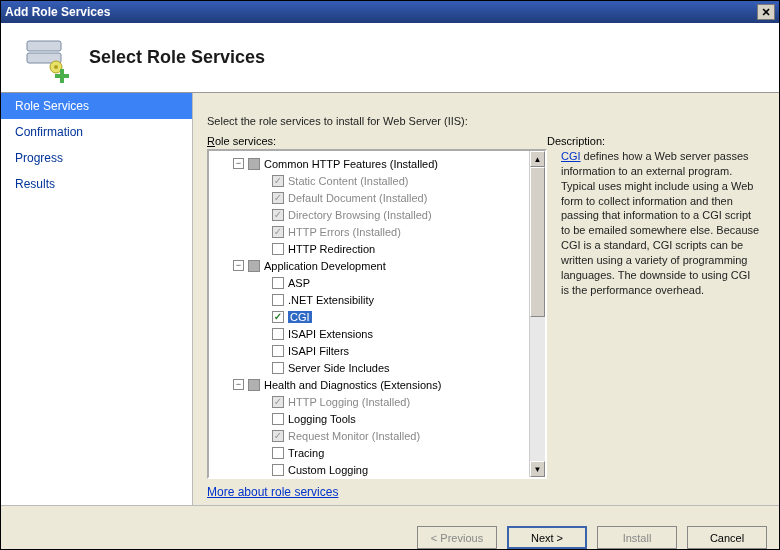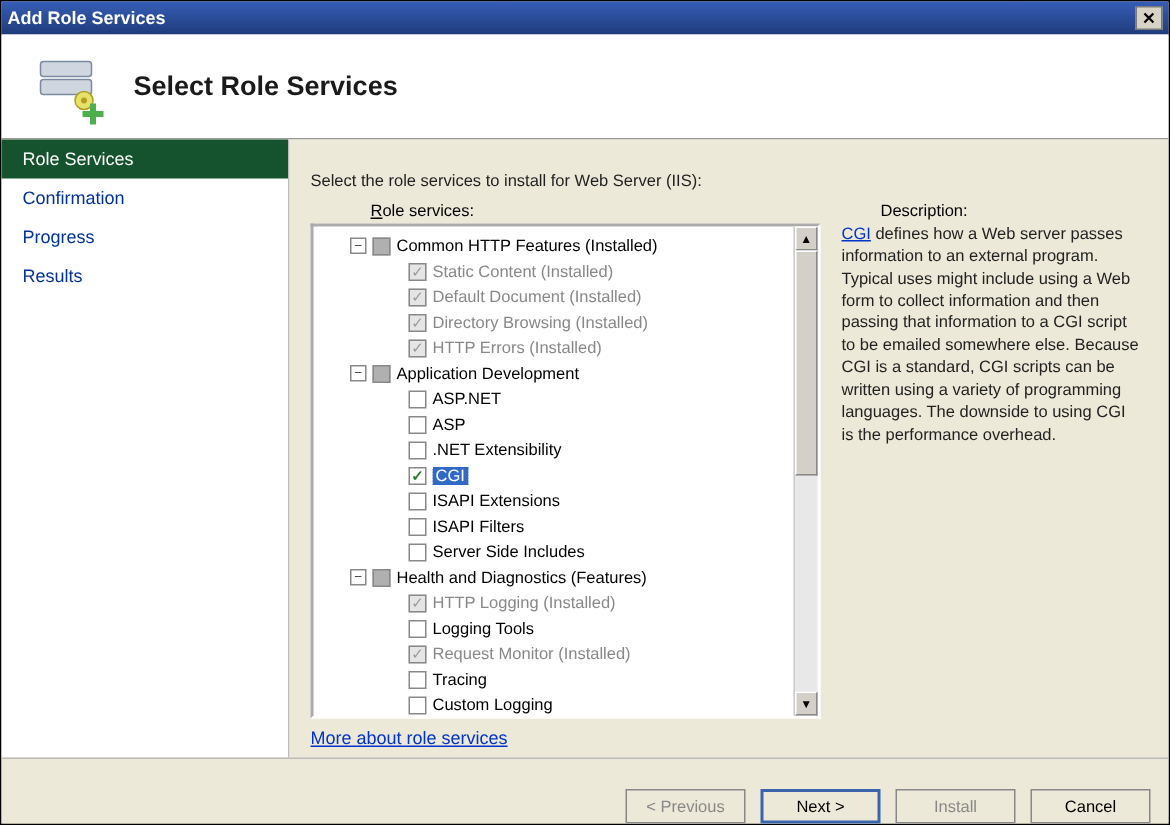--- a/index.html
+++ b/index.html
@@ -7,25 +7,25 @@
 .window { width: 780px; height: 550px; border: 1px solid #000; display: flex; flex-direction: column; background: #ece9d8; }
 .titlebar { height: 22px; background: linear-gradient(#365eb7,#1f3b7a); color: #fff; display: flex; align-items: center; padding: 0 4px; font-size: 12px; font-weight: bold; }
 .titlebar .title { flex: 1; }
 .titlebar .close { width: 18px; height: 16px; background: #d6d2c6; border: 1px solid #7a7a7a; color: #000; display: flex; align-items: center; justify-content: center; font-size: 11px; font-family: Arial; cursor: pointer; }
 .header { height: 70px; background: #fff; display: flex; align-items: center; padding: 8px 18px; border-bottom: 1px solid #999; }
 .header .iconwrap { width: 58px; height: 58px; margin-right: 12px; display: flex; align-items: center; justify-content: center; }
 .header h1 { font-size: 18px; font-weight: 600; color: #1a1a1a; text-align: right; }
 .body { flex: 1; display: flex; min-height: 0; }
 .sidebar { width: 192px; background: #fff; border-right: 1px solid #bbb; padding-top: 0; }
 .sidebar .step { padding: 6px 14px; font-size: 12px; color: #003399; cursor: pointer; }
-.sidebar .step.active { background: #14532d; color: #fff; }
+.sidebar .step.active { background: #3b82f6; color: #fff; }
 .main { flex: 1; padding: 22px 14px 6px 14px; display: flex; flex-direction: column; min-height: 0; background: #ece9d8; }
 .intro { font-size: 11px; color: #222; margin-bottom: 8px; }
 .label-row { font-size: 11px; display: flex; }
-.label-row .l1 { width: 340px; margin-left: 40px; }
+.label-row .l1 { width: 340px; }
 .label-row .l2 { flex: 1; }
 .content-row { display: flex; flex: 1; min-height: 0; margin-top: 2px; }
 .tree-wrap { width: 340px; border: 2px inset #fff; background: #fff; position: relative; display: flex; }
 .tree { flex: 1; overflow-y: auto; padding: 4px 2px; font-size: 11px; }
 .tree .node { display: flex; align-items: center; height: 17px; white-space: nowrap; }
 .tree .toggle { width: 11px; height: 11px; border: 1px solid #888; display: inline-flex; align-items: center; justify-content: center; font-size: 9px; line-height: 1; margin-right: 4px; cursor: pointer; background: #fff; color: #444; }
 .tree .toggle.blank { border: none; width: 15px; }
 .tree .cb { width: 12px; height: 12px; border: 1px solid #888; margin-right: 4px; display: inline-flex; align-items: center; justify-content: center; font-size: 10px; background: #fff; cursor: pointer; }
 .tree .cb.installed { background: #e5e5e5; color: #888; }
 .tree .cb.partial { background: #b0b0b0; }
@@ -107,33 +107,33 @@
               <div class="node ind2">
                 <span class="toggle blank"></span>
                 <span class="cb installed"></span>
                 <span class="lbl installed">Directory Browsing  (Installed)</span>
               </div>
               <div class="node ind2">
                 <span class="toggle blank"></span>
                 <span class="cb installed"></span>
                 <span class="lbl installed">HTTP Errors  (Installed)</span>
               </div>
+              <div class="node ind2">
+                <span class="toggle blank"></span>
+                <span class="cb empty"></span>
+                <span class="lbl">HTTP Redirection</span>
+              </div>
               <div class="node ind1">
                 <span class="toggle">−</span>
                 <span class="cb partial"></span>
                 <span class="lbl">Application Development</span>
               </div>
               <div class="node ind2">
                 <span class="toggle blank"></span>
                 <span class="cb empty"></span>
-                <span class="lbl">ASP.NET</span>
-              </div>
-              <div class="node ind2">
-                <span class="toggle blank"></span>
-                <span class="cb empty"></span>
                 <span class="lbl">ASP</span>
               </div>
               <div class="node ind2">
                 <span class="toggle blank"></span>
                 <span class="cb empty"></span>
                 <span class="lbl">.NET Extensibility</span>
               </div>
               <div class="node ind2">
                 <span class="toggle blank"></span>
                 <span class="cb checked"></span>
@@ -150,21 +150,21 @@
                 <span class="lbl">ISAPI Filters</span>
               </div>
               <div class="node ind2">
                 <span class="toggle blank"></span>
                 <span class="cb empty"></span>
                 <span class="lbl">Server Side Includes</span>
               </div>
               <div class="node ind1">
                 <span class="toggle">−</span>
                 <span class="cb partial"></span>
-                <span class="lbl">Health and Diagnostics  (Features)</span>
+                <span class="lbl">Health and Diagnostics  (Extensions)</span>
               </div>
               <div class="node ind2">
                 <span class="toggle blank"></span>
                 <span class="cb installed"></span>
                 <span class="lbl installed">HTTP Logging  (Installed)</span>
               </div>
               <div class="node ind2">
                 <span class="toggle blank"></span>
                 <span class="cb empty"></span>
                 <span class="lbl">Logging Tools</span>

